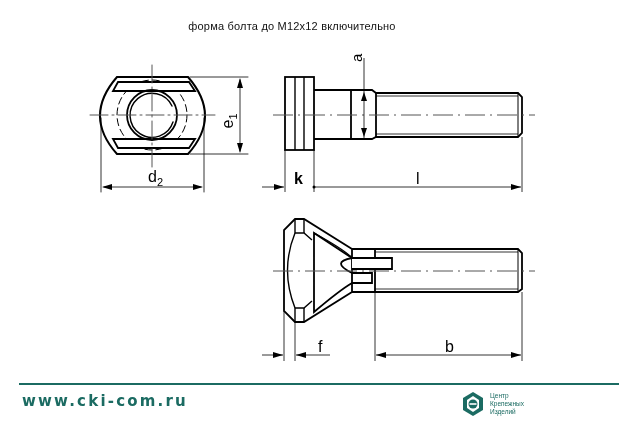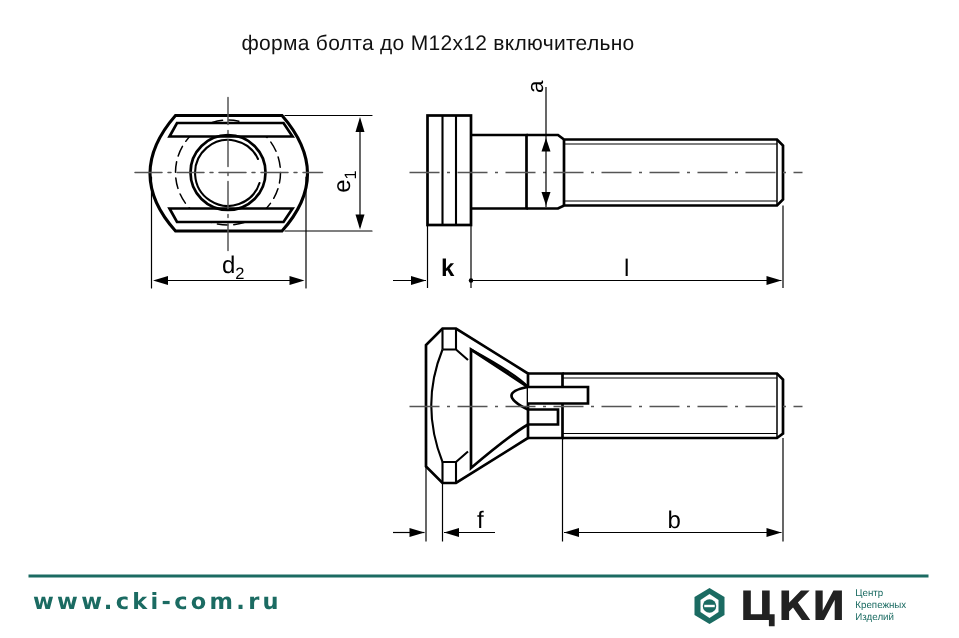--- a/index.html
+++ b/index.html
@@ -1,17 +1,17 @@
 <!DOCTYPE html>
 <html><head>
 <meta charset="utf-8">
 <style>
   html, body { margin:0; padding:0; background:#ffffff; }
   body { width:639px; height:425px; position:relative; overflow:hidden; font-family:"Liberation Sans", sans-serif; }
-  .title { position:absolute; left:0; top:20px; width:584px; text-align:center; font-size:14px; color:#111; letter-spacing:0.2px; }
+  .title { position:absolute; left:0; top:20px; width:584px; text-align:center; font-size:11px; color:#111; letter-spacing:0.2px; }
   svg.drawing { position:absolute; left:0; top:0; }
   .lbl { font-family:"Liberation Sans", sans-serif; fill:#000; }
   .footer-rule { position:absolute; left:19px; top:383px; width:600px; height:2px; }
   .url { position:absolute; left:22px; top:392px; font-size:15px; font-weight:bold; letter-spacing:2.2px; font-family:"DejaVu Sans", sans-serif; }
   .logo { position:absolute; left:462px; top:389px; height:30px; display:flex; align-items:center; }
   .logo-word { font-family:"DejaVu Sans", sans-serif; font-weight:bold; font-size:27px; margin-left:9px; letter-spacing:0.5px; line-height:1; }
   .logo-sub { font-size:6.5px; line-height:8px; margin-left:6px; }
 </style>
 </head>
 <body>
@@ -131,19 +131,18 @@
 
 <div class="footer-rule" style="background:#1b6b62;"></div>
 <div class="url" style="color:#1b6b62;">www.cki-com.ru</div>
 <div class="logo">
   <svg width="22" height="26" viewBox="0 0 22 26">
     <polygon points="11,1 21,7 21,19 11,25 1,19 1,7" fill="#1b6b62"></polygon>
     <polygon points="11,5 17,9 17,17 11,21 5,17 5,9" fill="#ffffff"></polygon>
     <circle cx="11" cy="13" r="4.5" fill="#1b6b62"></circle>
     <rect x="7.5" y="12.2" width="7" height="1.6" fill="#ffffff"></rect>
   </svg>
-  <span class="logo-word" style="color:#222;">ЦКИ</span>
   <span class="logo-sub" style="color:#1b6b62;">
     <span style="display:block;">Центр</span>
     <span style="display:block;">Крепежных</span>
     <span style="display:block;">Изделий</span>
   </span>
 </div>
 
 </body></html>

